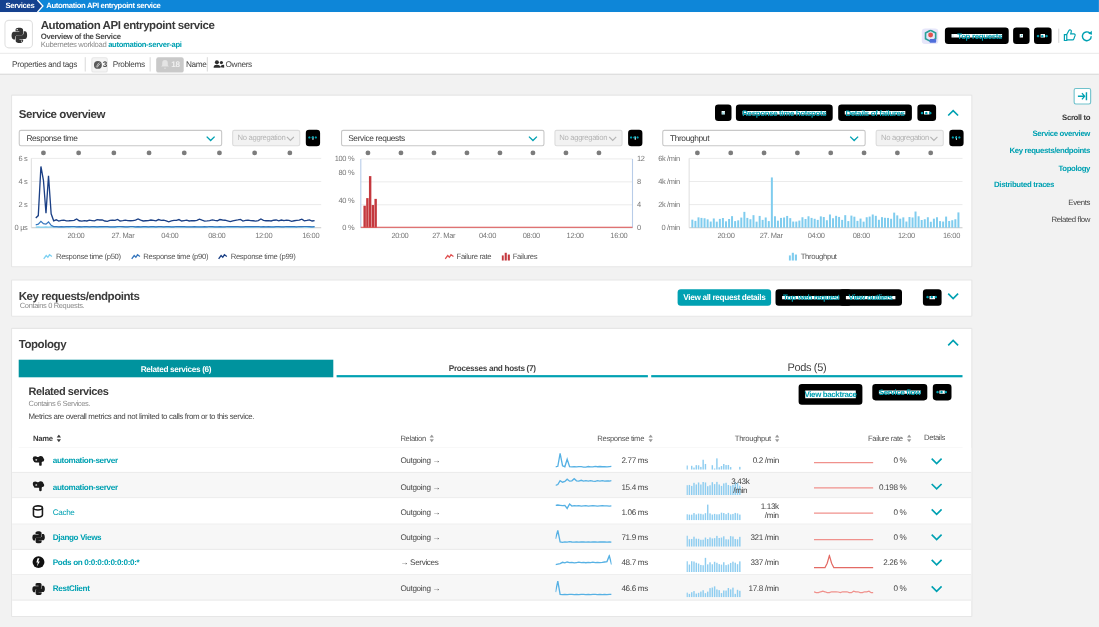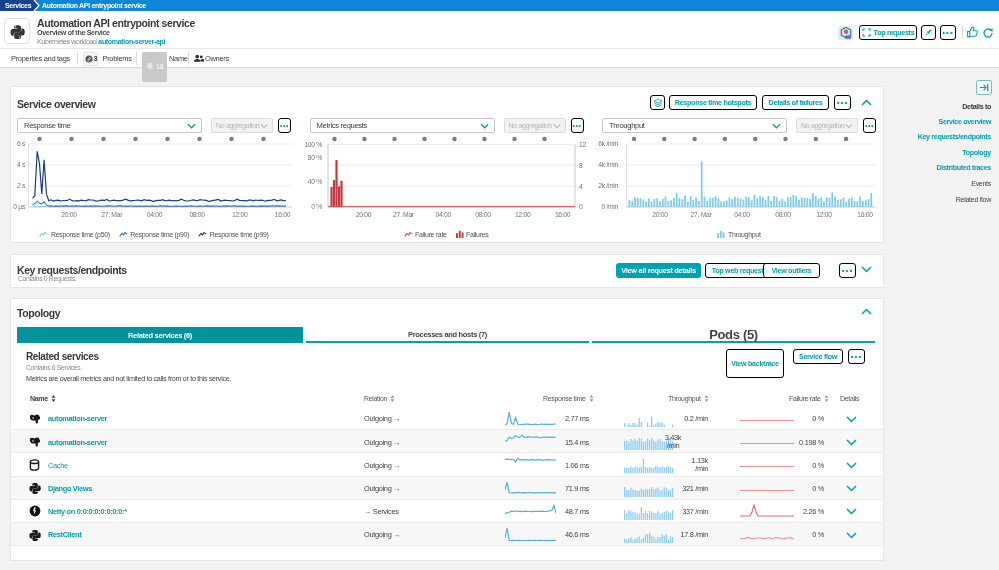--- a/index.html
+++ b/index.html
@@ -1,18 +1,18 @@
 <!DOCTYPE html>
 <html><head><meta charset="utf-8"><style>
 *{margin:0;padding:0;box-sizing:border-box}
 html,body{width:999px;height:570px;overflow:hidden;background:#f2f2f2;
 font-family:"Liberation Sans",sans-serif;-webkit-font-smoothing:antialiased;letter-spacing:-0.02em}
 .abs{position:absolute}
 .teal{color:#00a1b2}
-.btn{position:absolute;border:1px solid #000000;border-radius:3px;background:#fff;color:#00a1b2;
+.btn{position:absolute;border:6px solid #000000;border-radius:3px;background:#fff;color:#00a1b2;
 font-size:7.2px;font-weight:bold;display:flex;align-items:center;justify-content:center;white-space:nowrap}
 .card{position:absolute;left:10px;width:874px;background:#fff;border:1px solid #e6e6e6;border-radius:1px}
 svg{display:block}
 .axt{font:6.8px "Liberation Sans",sans-serif;fill:#767676}
 </style></head><body style="position:relative">
 
 <div class="abs" style="left:0;top:0;width:999px;height:11px;background:#0e86d8"></div>
 <div class="abs" style="left:0;top:0;width:34px;height:11px;background:#15418f"></div>
 <svg class="abs" style="left:30px;top:0" width="12" height="11">
     <path d="M0 0 L4 0 L9 5.5 L4 11 L0 11 Z" fill="#15418f"></path>
@@ -64,21 +64,21 @@
 <div class="abs" style="left:11px;top:53.5px;font-size:7.5px;color:#454545">Properties and tags</div>
 <div class="abs" style="left:77px;top:52px;width:1px;height:13px;background:#dcdcdc"></div>
 <div class="abs" style="left:83px;top:51.5px;width:15px;height:14px;background:#f4f4f4;border-radius:2px;border:1px solid #e6e6e6"></div>
 <svg class="abs" style="left:84.5px;top:54.5px" width="8" height="8" viewBox="0 0 20 20">
     <circle cx="10" cy="10" r="9" fill="#5a5a5a"></circle>
     <path d="M6 14 C9 12 9 8 13 5 M8 16 C11 13 12 9 15 7" stroke="#fff" stroke-width="1.6" fill="none"></path>
   </svg>
 <div class="abs" style="left:93.5px;top:54px;font-size:7.4px;color:#454545;font-weight:bold">3</div>
 <div class="abs" style="left:102.5px;top:53.5px;font-size:7.5px;color:#454545">Problems</div>
 <div class="abs" style="left:136px;top:52px;width:1px;height:13px;background:#dcdcdc"></div>
-<div class="abs" style="left:142px;top:51.5px;width:25px;height:30px;background:#c9c9c9;border-radius:2px;display:flex;align-items:center;justify-content:center">
+<div class="abs" style="left:142px;top:51.5px;width:25px;height:14px;background:#c9c9c9;border-radius:2px;display:flex;align-items:center;justify-content:center">
 <svg width="8" height="9" viewBox="0 0 16 18">
       <path fill="#e4e4e4" d="M8 1 a5 5 0 0 1 5 5 v4 l2 3 H1 l2-3 V6 a5 5 0 0 1 5-5z M6 15 a2 2 0 0 0 4 0z"></path>
     </svg>
 <span style="color:#f0f0f0;font-size:7.4px;font-weight:bold;margin-left:2px">18</span>
   </div>
 <div class="abs" style="left:169px;top:53.5px;font-size:7.5px;color:#454545">Name</div>
 <div class="abs" style="left:188px;top:52px;width:1px;height:13px;background:#dcdcdc"></div>
 <svg class="abs" style="left:194px;top:54px" width="10" height="9" viewBox="0 0 22 18">
     <g fill="#2d2d2d">
       <circle cx="7" cy="5" r="4"></circle>
@@ -88,25 +88,25 @@
     </g>
   </svg>
 <div class="abs" style="left:205px;top:53.5px;font-size:7.5px;color:#454545">Owners</div>
 
 <div class="abs" style="left:976px;top:80px;width:16px;height:15px;border:1px solid #6fc2cc;border-radius:2px;background:#fff;display:flex;align-items:center;justify-content:center">
 <svg width="10" height="9" viewBox="0 0 12 11">
       <path d="M1 5.5 h7 M5.5 2 L8.5 5.5 L5.5 9" stroke="#00a1b2" stroke-width="1.4" fill="none"></path>
       <path d="M10.5 1 V10" stroke="#00a1b2" stroke-width="1.6"></path>
     </svg>
   </div>
-<div class="abs" style="right:8px;top:103.2px;font-size:7.1px;color:#3a3a3a;font-weight:bold;text-align:right;width:120px">Details to</div>
+<div class="abs" style="right:8px;top:103.2px;font-size:7.1px;color:#3a3a3a;font-weight:bold;text-align:right;width:120px">Scroll to</div>
 <div class="abs" style="right:8px;top:117.6px;font-size:7.1px;color:#00a1b2;font-weight:bold;text-align:right;width:120px">Service overview</div>
 <div class="abs" style="right:8px;top:133.2px;font-size:7.1px;color:#00a1b2;font-weight:bold;text-align:right;width:120px">Key requests/endpoints</div>
 <div class="abs" style="right:8px;top:148.8px;font-size:7.1px;color:#00a1b2;font-weight:bold;text-align:right;width:120px">Topology</div>
-<div class="abs" style="right:8px;top:164.4px;font-size:7.1px;color:#00a1b2;font-weight:bold;text-align:right;width:120px">Distributed traces</div>
+<div class="abs" style="right:8px;top:164.4px;font-size:7.1px;color:#00a1b2;font-weight:bold;text-align:center;width:120px">Distributed traces</div>
 <div class="abs" style="right:8px;top:180px;font-size:7.1px;color:#454545;font-weight:normal;text-align:right;width:120px">Events</div>
 <div class="abs" style="right:8px;top:195.6px;font-size:7.1px;color:#454545;font-weight:normal;text-align:right;width:120px">Related flow</div>
 <div class="card" style="top:86px;height:157px"></div>
 <div class="abs" style="left:17px;top:97.5px;font-size:10.5px;letter-spacing:-0.04em;font-weight:bold;color:#3a3a3a">Service overview</div>
 
 <div class="btn" style="left:650px;top:95px;width:15px;height:15px">
     <svg width="10" height="10" viewBox="0 0 16 16">
       <g fill="none" stroke="#00a1b2" stroke-width="1.3">
         <path d="M8 1.5 L14.5 5 L8 8.5 L1.5 5z"></path>
         <path d="M2 8 L8 11.2 L14 8"></path>
@@ -127,21 +127,21 @@
     </svg>
   </div>
 <div class="abs" style="left:211px;top:118px;width:62px;height:15px;border:1px solid #dcdcdc;background:#f2f2f2;border-radius:2px;display:flex;align-items:center">
     <span style="font-size:7px;color:#b4b4b4;margin-left:4px;flex:1;white-space:nowrap">No aggregation</span>
     <svg width="8" height="6" viewBox="0 0 10 6" style="margin-right:4px">
       <path d="M1 1 L5 5 L9 1" stroke="#b4b4b4" stroke-width="1.3" fill="none"></path>
     </svg>
   </div>
 <div class="btn" style="left:278px;top:118px;width:13px;height:15px;font-size:7px;letter-spacing:0.5px">•••</div>
 <div class="abs" style="left:309.5px;top:118px;width:185px;height:15px;border:1px solid #c8c8c8;background:#fff;border-radius:2px;display:flex;align-items:center">
-    <span style="font-size:7.6px;color:#3c3c3c;margin-left:6px;flex:1">Metrics requests</span>
+    <span style="font-size:7.6px;color:#3c3c3c;margin-left:6px;flex:1">Service requests</span>
     <svg width="9" height="6" viewBox="0 0 10 6" style="margin-right:5px">
       <path d="M1 1 L5 5 L9 1" stroke="#00a1b2" stroke-width="1.4" fill="none"></path>
     </svg>
   </div>
 <div class="abs" style="left:503.5px;top:118px;width:62px;height:15px;border:1px solid #dcdcdc;background:#f2f2f2;border-radius:2px;display:flex;align-items:center">
     <span style="font-size:7px;color:#b4b4b4;margin-left:4px;flex:1;white-space:nowrap">No aggregation</span>
     <svg width="8" height="6" viewBox="0 0 10 6" style="margin-right:4px">
       <path d="M1 1 L5 5 L9 1" stroke="#b4b4b4" stroke-width="1.3" fill="none"></path>
     </svg>
   </div>
@@ -380,25 +380,25 @@
     <path d="M1 1 L5.5 5.5 L10 1" stroke="#00a1b2" stroke-width="1.5" fill="none"></path>
   </svg>
 
 <div class="card" style="top:298px;height:263px"></div>
 <div class="abs" style="left:17px;top:306.5px;font-size:10.5px;letter-spacing:-0.04em;font-weight:bold;color:#3a3a3a">Topology</div>
 <svg class="abs" style="left:861px;top:308px" width="11" height="7" viewBox="0 0 11 7">
     <path d="M1 6 L5.5 1.5 L10 6" stroke="#00a1b2" stroke-width="1.5" fill="none"></path>
   </svg>
 <div class="abs" style="left:17px;top:327px;width:286px;height:16px;background:#00939e;color:#fff;font-size:7.5px;font-weight:bold;display:flex;align-items:center;justify-content:center">Related services (6)</div>
 <div class="abs" style="left:306px;top:327px;width:283px;height:16px;background:#fff;border-bottom:2px solid #00a1b2;color:#454545;font-size:7.5px;font-weight:bold;display:flex;align-items:center;justify-content:center">Processes and hosts (7)</div>
-<div class="abs" style="left:592px;top:327px;width:283px;height:16px;background:#fff;border-bottom:2px solid #00a1b2;color:#454545;font-size:13px;font-weight:bold;display:flex;align-items:center;justify-content:center">Pods (5)</div>
+<div class="abs" style="left:592px;top:327px;width:283px;height:16px;background:#fff;border-bottom:2px solid #00a1b2;color:#454545;font-size:10px;font-weight:normal;display:flex;align-items:center;justify-content:center">Pods (5)</div>
 <div class="abs" style="left:26px;top:350.5px;font-size:10px;letter-spacing:-0.04em;font-weight:bold;color:#3a3a3a">Related services</div>
 <div class="abs" style="left:26px;top:363.5px;font-size:6.8px;color:#8a8a8a">Contains 6 Services.</div>
 <div class="abs" style="left:26px;top:373.5px;font-size:7.2px;color:#454545">Metrics are overall metrics and not limited to calls from or to this service.</div>
-<div class="btn" style="left:726px;top:349px;width:58px;height:29px">View backtrace</div>
+<div class="btn" style="left:726px;top:349px;width:58px;height:19px">View backtrace</div>
 <div class="btn" style="left:793px;top:349px;width:50px;height:15px">Service flow</div>
 <div class="btn" style="left:848px;top:349px;width:17px;height:15px;letter-spacing:1px;font-size:8px">•••</div>
 
 <div class="abs" style="left:30px;top:394.5px;font-size:7px;font-weight:bold;color:#3d3d3d;white-space:nowrap">Name<svg width="5" height="7" viewBox="0 0 6 9" style="margin-left:3px;vertical-align:-1px;display:inline-block">
       <path d="M3 0 L5.5 3.5 H0.5z" fill="#3d3d3d"></path>
       <path d="M3 9 L0.5 5.5 H5.5z" fill="#3d3d3d"></path>
     </svg></div>
 <div class="abs" style="left:364px;top:394.5px;font-size:7px;color:#555;white-space:nowrap">Relation<svg width="5" height="7" viewBox="0 0 6 9" style="margin-left:3px;vertical-align:-1px;display:inline-block">
       <path d="M3 0 L5.5 3.5 H0.5z" fill="#9a9a9a"></path>
       <path d="M3 9 L0.5 5.5 H5.5z" fill="#9a9a9a"></path>
@@ -617,21 +617,21 @@
 <svg class="abs" style="left:846px;top:485.20000000000005px" width="11" height="7" viewBox="0 0 11 7">
     <path d="M1 1 L5.5 5.5 L10 1" stroke="#00a1b2" stroke-width="1.5" fill="none"></path>
   </svg>
 <div class="abs" style="left:11px;top:499.8px;width:872px;height:23.2px;background:#fff;border-bottom:1px solid #ececec"></div>
 <div class="abs" style="left:29px;top:505.40000000000003px">
     <svg width="12" height="12" viewBox="0 0 20 20">
       <circle cx="10" cy="10" r="9" fill="#111"></circle>
       <path d="M8.5 4 L11.5 4 L9.5 9 L12 9 L7.5 16.5 L9 10.5 L6.8 10.5z" fill="#fff"></path>
     </svg>
   </div>
-<div class="abs" style="left:48px;top:507.20000000000005px;font-size:7.4px;font-weight:bold;color:#00a1b2">Netty on 0:0:0:0:0:0:0:0:*</div>
+<div class="abs" style="left:48px;top:507.20000000000005px;font-size:7.4px;font-weight:bold;color:#00a1b2">Pods on 0:0:0:0:0:0:0:0:*</div>
 <div class="abs" style="left:364px;top:507.20000000000005px;font-size:7.4px;color:#454545">→ Services</div>
 <svg class="abs" style="left:505px;top:503.8px" width="51" height="16">
     <path d="M0.0 9.3 L2.1 8.8 L4.2 8.3 L6.4 7.2 L8.5 7.7 L10.6 6.9 L12.8 7.5 L14.9 7.2 L17.0 7.7 L19.1 7.4 L21.2 7.1 L23.4 7.5 L25.5 7.3 L27.6 7.6 L29.8 7.2 L31.9 7.5 L34.0 7.1 L36.1 7.4 L38.2 7.2 L40.4 7.5 L42.5 7.3 L44.6 6.9 L46.8 6.5 L48.9 1.2 L51.0 9.3" fill="none" stroke="#56b1e4" stroke-width="1.2"></path>
   </svg>
 <div class="abs" style="left:519px;top:507.20000000000005px;width:70px;text-align:right;font-size:7.4px;color:#454545">48.7 ms</div>
 <svg class="abs" style="left:624px;top:504.8px" width="50" height="15" fill="#8ecdf0">
     <rect x="0.00" y="5.24" width="1.3" height="9.76"></rect>
     <rect x="2.08" y="8.21" width="1.3" height="6.79"></rect>
     <rect x="4.17" y="5.20" width="1.3" height="9.80"></rect>
     <rect x="6.25" y="5.47" width="1.3" height="9.53"></rect>

